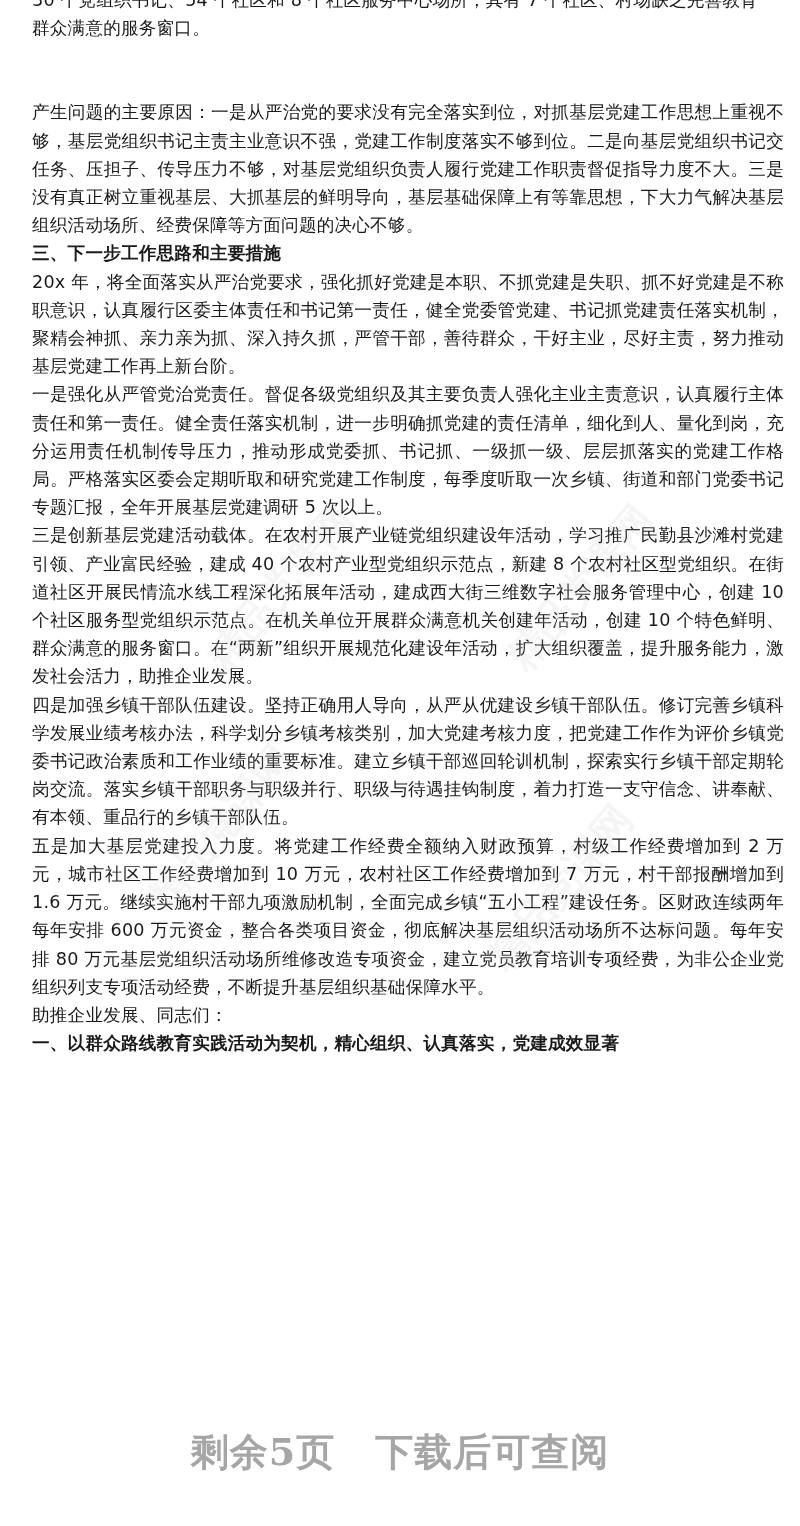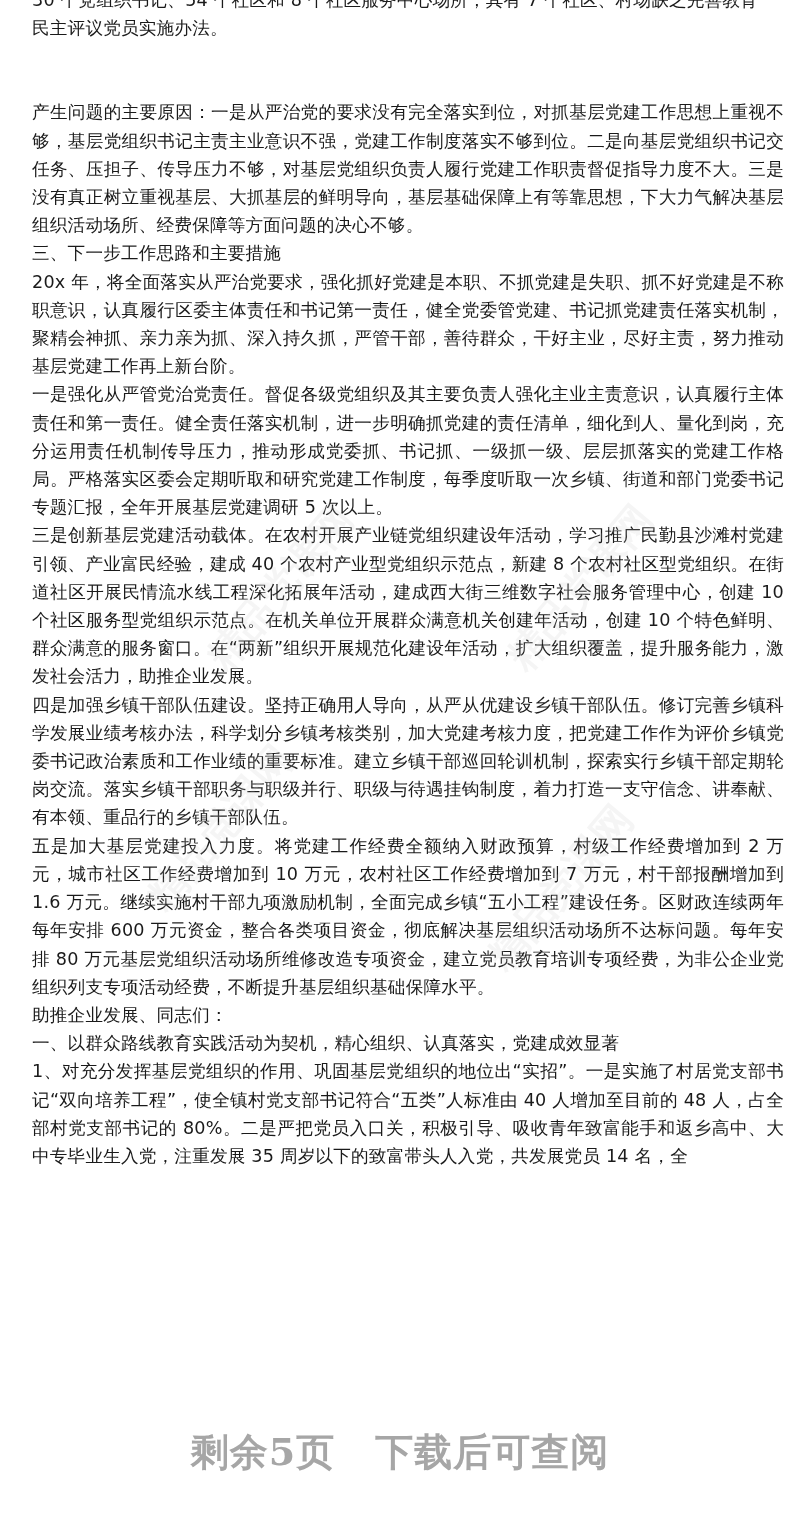--- a/index.html
+++ b/index.html
@@ -1,47 +1,46 @@
 <!DOCTYPE html>
 <html><head>
 <meta charset="utf-8">
 <style>
   html, body { margin: 0; padding: 0; background: #ffffff; }
   body { width: 800px; height: 1526px; position: relative; overflow: hidden;
          font-family: "DejaVu Sans", "Liberation Sans", sans-serif; color: #1a1a1a; }
   .doc { position: absolute; left: 32px; top: 0; width: 752px; }
   .p { font-size: 17.6px; line-height: 28.2px; margin: 0; text-align: justify; letter-spacing: 0.2px; }
   .clip-top { margin-top: -14px; }
-  .h { font-weight: normal; }
+  .h { font-weight: bold; }
   .gap { height: 56px; }
   .tail { position: absolute; left: 0; top: 1380px; width: 800px; height: 146px; background: #ffffff; }
   .more { position: absolute; left: 0; width: 800px; top: 1427px; text-align: center;
           font-size: 38px; font-weight: bold; color: #a6a6a6; letter-spacing: 1px;
           font-family: "DejaVu Serif", "Liberation Serif", serif; }
   .more span + span { margin-left: 40px; text-align: center; }
   .wm { position: absolute; color: rgba(200,200,200,0.18); font-size: 40px; font-weight: bold;
         transform: rotate(-50deg); pointer-events: none; }
 </style>
 </head>
 <body>
 
 <div class="doc">
   <p class="p clip-top">30 个党组织书记、54 个社区和 8 个社区服务中心场所，其有 7 个社区、村场缺乏完善教育</p>
-  <p class="p">民主评议党员实施办法。</p>
+  <p class="p">群众满意的服务窗口。</p>
   <div class="gap"></div>
   <p class="p">产生问题的主要原因：一是从严治党的要求没有完全落实到位，对抓基层党建工作思想上重视不够，基层党组织书记主责主业意识不强，党建工作制度落实不够到位。二是向基层党组织书记交任务、压担子、传导压力不够，对基层党组织负责人履行党建工作职责督促指导力度不大。三是没有真正树立重视基层、大抓基层的鲜明导向，基层基础保障上有等靠思想，下大力气解决基层组织活动场所、经费保障等方面问题的决心不够。</p>
   <p class="p h">三、下一步工作思路和主要措施</p>
   <p class="p">20x 年，将全面落实从严治党要求，强化抓好党建是本职、不抓党建是失职、抓不好党建是不称职意识，认真履行区委主体责任和书记第一责任，健全党委管党建、书记抓党建责任落实机制，聚精会神抓、亲力亲为抓、深入持久抓，严管干部，善待群众，干好主业，尽好主责，努力推动基层党建工作再上新台阶。</p>
   <p class="p">一是强化从严管党治党责任。督促各级党组织及其主要负责人强化主业主责意识，认真履行主体责任和第一责任。健全责任落实机制，进一步明确抓党建的责任清单，细化到人、量化到岗，充分运用责任机制传导压力，推动形成党委抓、书记抓、一级抓一级、层层抓落实的党建工作格局。严格落实区委会定期听取和研究党建工作制度，每季度听取一次乡镇、街道和部门党委书记专题汇报，全年开展基层党建调研 5 次以上。</p>
   <p class="p">三是创新基层党建活动载体。在农村开展产业链党组织建设年活动，学习推广民勤县沙滩村党建引领、产业富民经验，建成 40 个农村产业型党组织示范点，新建 8 个农村社区型党组织。在街道社区开展民情流水线工程深化拓展年活动，建成西大街三维数字社会服务管理中心，创建 10 个社区服务型党组织示范点。在机关单位开展群众满意机关创建年活动，创建 10 个特色鲜明、群众满意的服务窗口。在“两新”组织开展规范化建设年活动，扩大组织覆盖，提升服务能力，激发社会活力，助推企业发展。</p>
   <p class="p">四是加强乡镇干部队伍建设。坚持正确用人导向，从严从优建设乡镇干部队伍。修订完善乡镇科学发展业绩考核办法，科学划分乡镇考核类别，加大党建考核力度，把党建工作作为评价乡镇党委书记政治素质和工作业绩的重要标准。建立乡镇干部巡回轮训机制，探索实行乡镇干部定期轮岗交流。落实乡镇干部职务与职级并行、职级与待遇挂钩制度，着力打造一支守信念、讲奉献、有本领、重品行的乡镇干部队伍。</p>
   <p class="p">五是加大基层党建投入力度。将党建工作经费全额纳入财政预算，村级工作经费增加到 2 万元，城市社区工作经费增加到 10 万元，农村社区工作经费增加到 7 万元，村干部报酬增加到 1.6 万元。继续实施村干部九项激励机制，全面完成乡镇“五小工程”建设任务。区财政连续两年每年安排 600 万元资金，整合各类项目资金，彻底解决基层组织活动场所不达标问题。每年安排 80 万元基层党组织活动场所维修改造专项资金，建立党员教育培训专项经费，为非公企业党组织列支专项活动经费，不断提升基层组织基础保障水平。</p>
   <p class="p">助推企业发展、同志们：</p>
   <p class="p h">一、以群众路线教育实践活动为契机，精心组织、认真落实，党建成效显著</p>
-  <p class="p">1、对充分发挥基层党组织的作用、巩固基层党组织的地位出“实招”。一是实施了村居党支部书记“双向培养工程”，使全镇村党支部书记符合“五类”人标准由 40 人增加至目前的 48 人，占全部村党支部书记的 80%。二是严把党员入口关，积极引导、吸收青年致富能手和返乡高中、大中专毕业生入党，注重发展 35 周岁以下的致富带头人入党，共发展党员 14 名，全</p>
 </div>
 
 <div class="wm" style="left:180px; top:560px;">精品党课网</div>
 <div class="wm" style="left:480px; top:560px;">精品党课网</div>
 <div class="wm" style="left:120px; top:800px;">精品党课网</div>
 <div class="wm" style="left:460px; top:860px;">精品党课网</div>
 
 <div class="tail"></div>
 <div class="more">
   <span>剩余5页</span><span>下载后可查阅</span>

